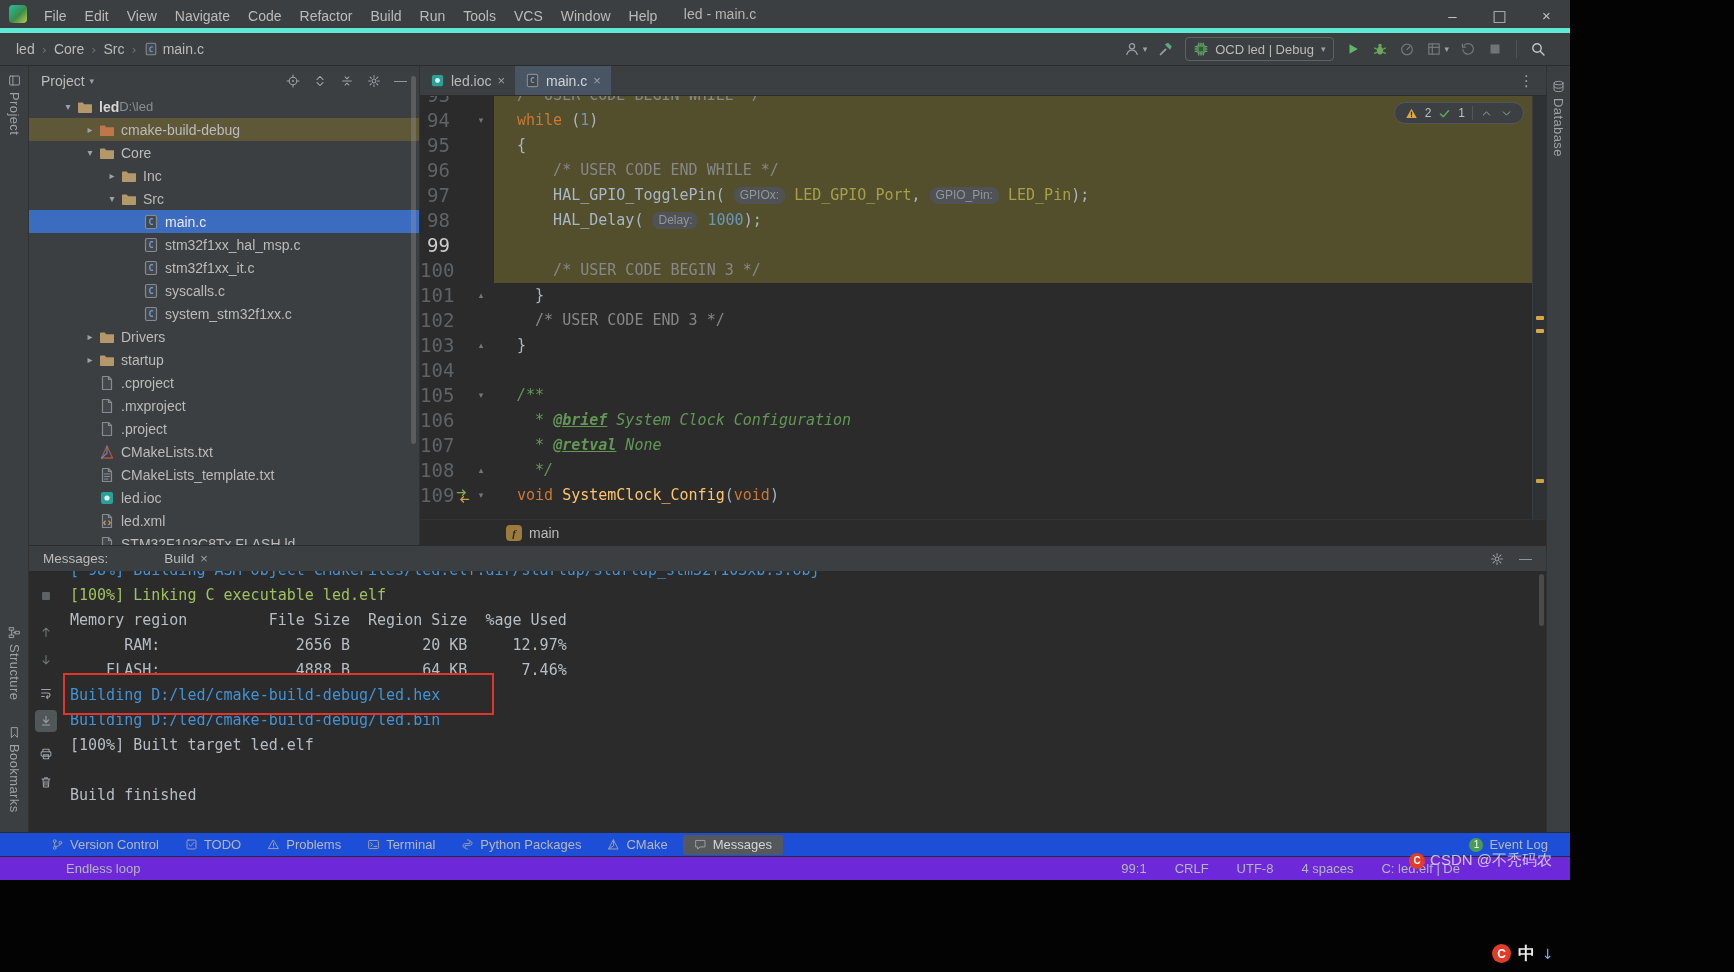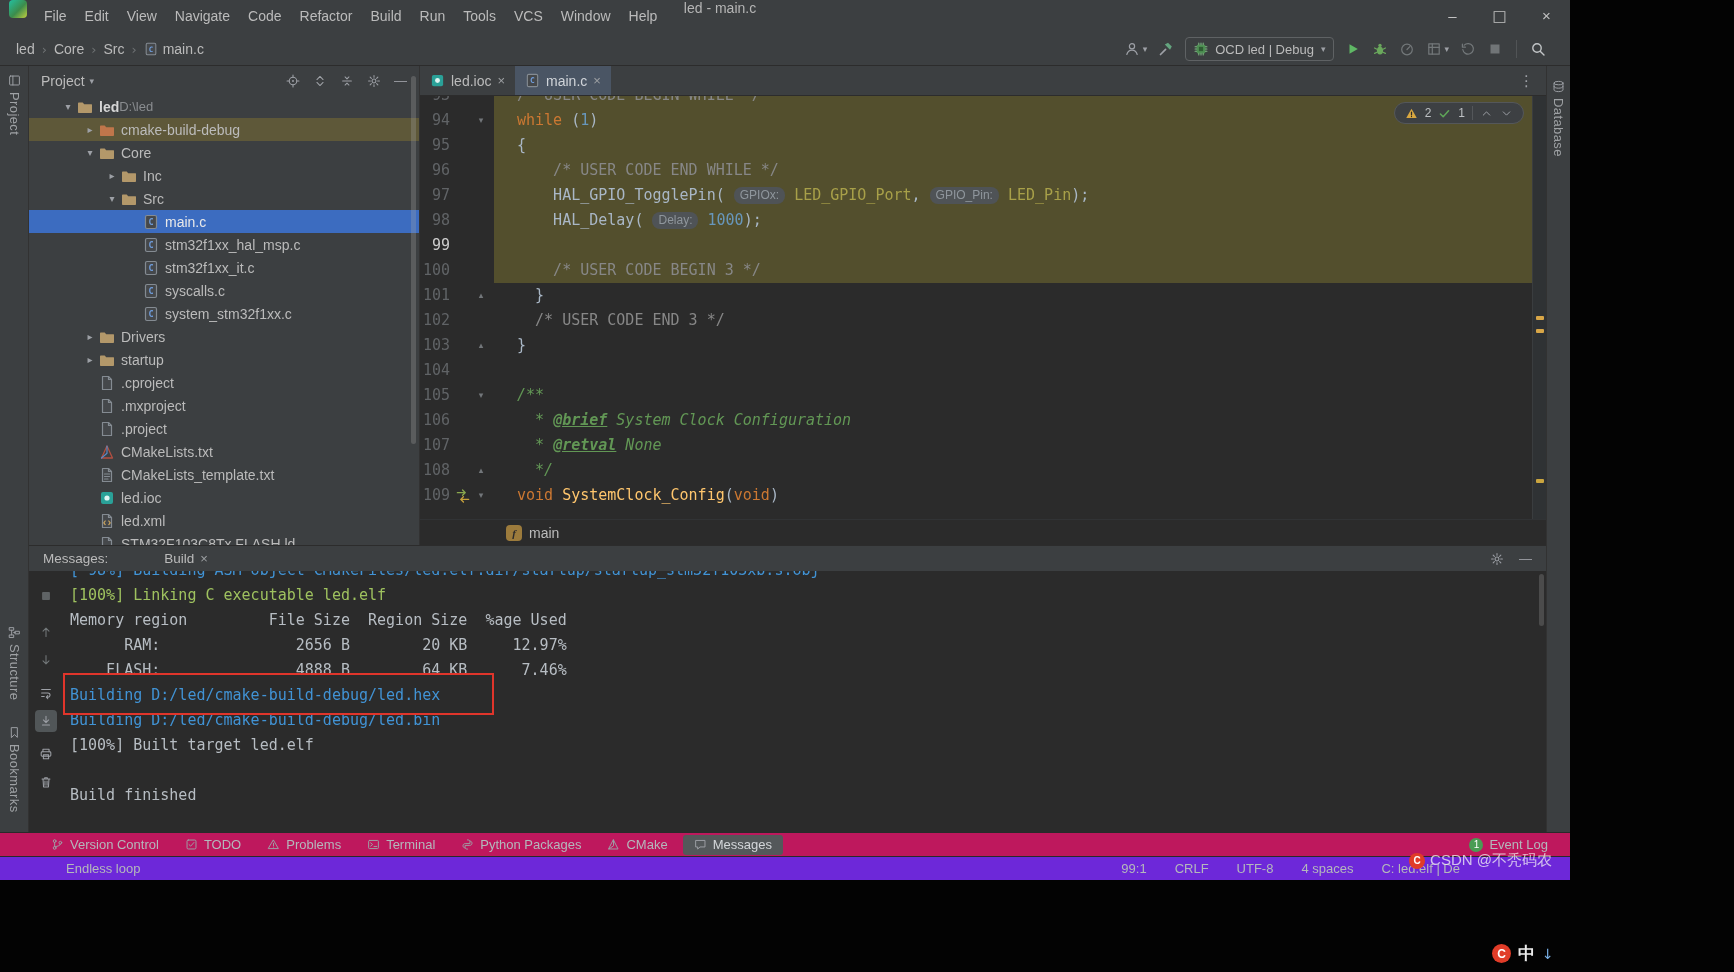--- a/index.html
+++ b/index.html
@@ -6,21 +6,21 @@
 html,body{background:#000}
 body{font-family:"Liberation Sans","DejaVu Sans",sans-serif;-webkit-font-smoothing:antialiased;user-select:none}
 .canvas{position:relative;width:1734px;height:972px;background:#030303;overflow:hidden}
 .window{position:absolute;left:0;top:0;width:1570px;height:880px;background:#2b2b2b;overflow:hidden}
 .ic{display:inline-flex;width:16px;height:16px;flex:none;align-items:center;justify-content:center}
 .ic svg{width:100%;height:100%}
 .ic15{width:15px;height:15px}.ic14{width:14px;height:14px}.ic13{width:13px;height:13px}
 .glyph{font-family:"DejaVu Sans",sans-serif}
 
 
-.titlebar{position:absolute;left:0;top:0;width:100%;height:34px;background:#3c3f41;border-bottom:1px solid #5eead4;display:flex;align-items:flex-start}
+.titlebar{position:absolute;left:0;top:0;width:100%;height:34px;background:#3c3f41;border-bottom:6px solid #5eead4;display:flex;align-items:center}
 .app-logo{width:18px;height:18px;border-radius:4px;margin:0 8px 0 9px;background:linear-gradient(135deg,#24c0a0,#3c8c4c 55%,#c0d040);flex:none}
 #menubar{display:flex;height:100%}
 .menu-item{padding:0 9px;line-height:32px;font-size:14px;color:#bbbbbb}
 .app-title{position:absolute;left:400px;width:640px;text-align:center;font-size:14px;color:#b5b5b5;pointer-events:none}
 .win-controls{margin-left:auto;display:flex;height:100%}
 .win-btn{width:47px;text-align:center;line-height:32px;color:#c2c2c2;font-size:15px}
 
 
 .navbar{position:absolute;left:0;top:33px;width:100%;height:33px;background:#3c3f41;border-bottom:1px solid #2c2c2c;display:flex;align-items:center}
 #nav-crumbs{display:flex;align-items:center;padding-left:16px;font-size:14px;color:#bbbbbb;gap:7px}
@@ -56,21 +56,21 @@
 .editor-col{position:absolute;left:420px;top:66px;width:1126px;height:479px;background:#2b2b2b}
 .tabs{height:30px;background:#3c3f41;border-bottom:1px solid #2c2c2c;display:flex;align-items:stretch}
 .tab{display:flex;align-items:center;gap:6px;padding:0 10px;font-size:14px;color:#bbbbbb}
 .tab.active{background:#4a5564;color:#d0d4d9}
 .tab-close{color:#9da0a3;font-size:13px;line-height:1}
 .tab-kebab{margin-left:auto;color:#9da0a6;font-size:15px;line-height:30px;padding:0 12px}
 .editor-body{position:absolute;left:0;top:30px;width:100%;height:423px;overflow:hidden;background:#2b2b2b}
 #code{transform:translateY(-13px)}
 .code-line{display:flex;height:25px;line-height:25px;font-family:"DejaVu Sans Mono",monospace;font-size:15px}
 .gutter-cell{display:flex;flex:none;width:74px}
-.lnum{width:34px;padding-right:4px;text-align:right;color:#606366;font-size:15px}
+.lnum{width:34px;padding-right:4px;text-align:right;color:#606366;font-size:19px}
 .lnum.caret{color:#cdcdcd}
 .gslot{width:18px;text-align:center;color:#72767a;font-size:9px;font-family:"DejaVu Sans",sans-serif;display:flex;align-items:center;justify-content:center}
 .code-body{flex:1;padding-left:23px;white-space:pre;color:#a9b7c6}
 .code-line.hl .code-body{background:#534f2d}
 .tk-pln{color:#a9b7c6}.tk-cmt{color:#878787}.tk-kw{color:#cc7832}.tk-num2{color:#6897bb}
 .tk-mac{color:#a8a049}.tk-fn{color:#ffc66d}
 .tk-doc{color:#629755;font-style:italic}
 .tk-doctag{color:#629755;font-weight:bold;font-style:italic;text-decoration:underline}
 .hint-chip{display:inline-block;background:#4f5356;color:#8f969c;border-radius:8px;font-size:12px;line-height:17px;padding:0 6px;vertical-align:1px;font-family:"Liberation Sans",sans-serif}
 .inspect-widget{position:absolute;top:6px;right:22px;height:22px;display:flex;align-items:center;gap:7px;background:#3d4043;border:1px solid #54575a;border-radius:11px;padding:0 10px;font-size:12px;color:#bdc0c3;z-index:8}
@@ -89,21 +89,21 @@
 .ct-btn{width:22px;height:22px;display:flex;align-items:center;justify-content:center;border-radius:4px}
 .ct-btn.pressed{background:#515658}
 #console{position:absolute;left:33px;top:25px;right:10px;bottom:0;overflow:hidden;padding-left:8px}
 #console-inner{transform:translateY(-13px)}
 .console-line{height:25px;line-height:25px;font-family:"DejaVu Sans Mono",monospace;font-size:15px;white-space:pre}
 .c-pln{color:#b7bdc3}.c-green{color:#9fc25f}.c-blue{color:#4193d5}
 .red-box{position:absolute;left:34px;top:127px;width:431px;height:42px;border:2px solid #e0352b;z-index:9;pointer-events:none}
 .console-scroll{position:absolute;right:2px;top:28px;width:5px;height:52px;border-radius:3px;background:rgba(170,170,170,.25)}
 
 
-.bottom-bar{position:absolute;left:0;top:832px;width:1570px;height:24px;background:#be185d;border-top:1px solid #2a2a2a;display:flex;align-items:center}
+.bottom-bar{position:absolute;left:0;top:832px;width:1570px;height:24px;background:#1d4ed8;border-top:1px solid #2a2a2a;display:flex;align-items:center}
 #bottombar-items{display:flex;align-items:center;height:100%;margin-left:40px}
 .bb-item{display:flex;align-items:center;gap:6px;height:20px;padding:0 11px;font-size:13px;color:#b4b8bc;border-radius:3px;margin-right:4px}
 .bb-item.active{background:#54585a;color:#d3d6d9}
 .event-log{position:absolute;right:22px;top:0;height:100%;display:flex;align-items:center;gap:6px;font-size:13px;color:#b4b8bc}
 .badge-green{width:14px;height:14px;border-radius:50%;background:#499c54;color:#fff;font-size:10px;display:flex;align-items:center;justify-content:center}
 
 
 .statusbar{position:absolute;left:0;top:856px;width:1570px;height:24px;background:#6d28d9;border-top:1px solid #2a2a2a;font-size:13px;color:#b4b8bc}
 .status-left{position:absolute;left:66px;top:0;line-height:23px}
 #status-right{position:absolute;right:110px;top:0;height:100%;display:flex;align-items:center;gap:28px}

